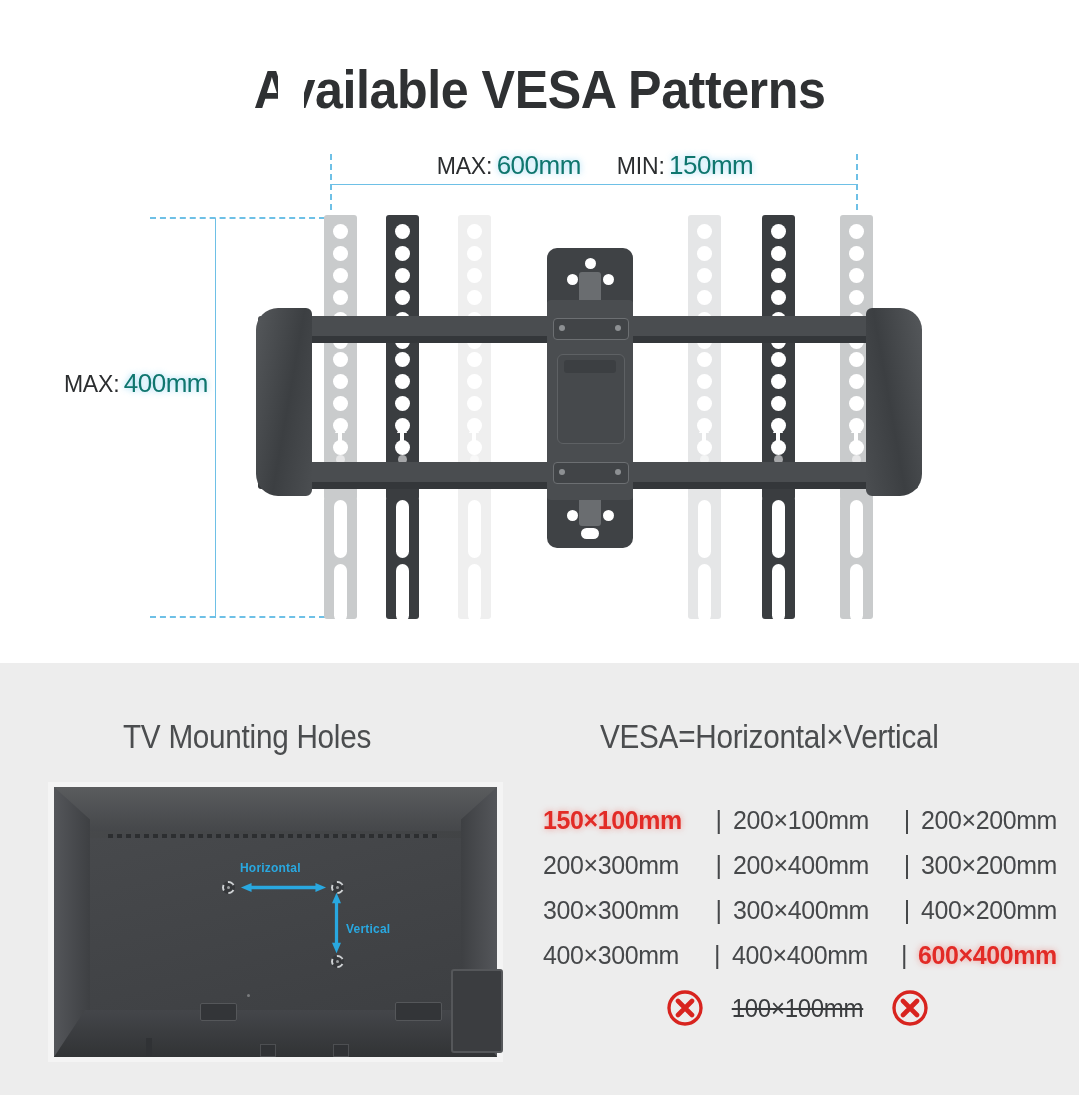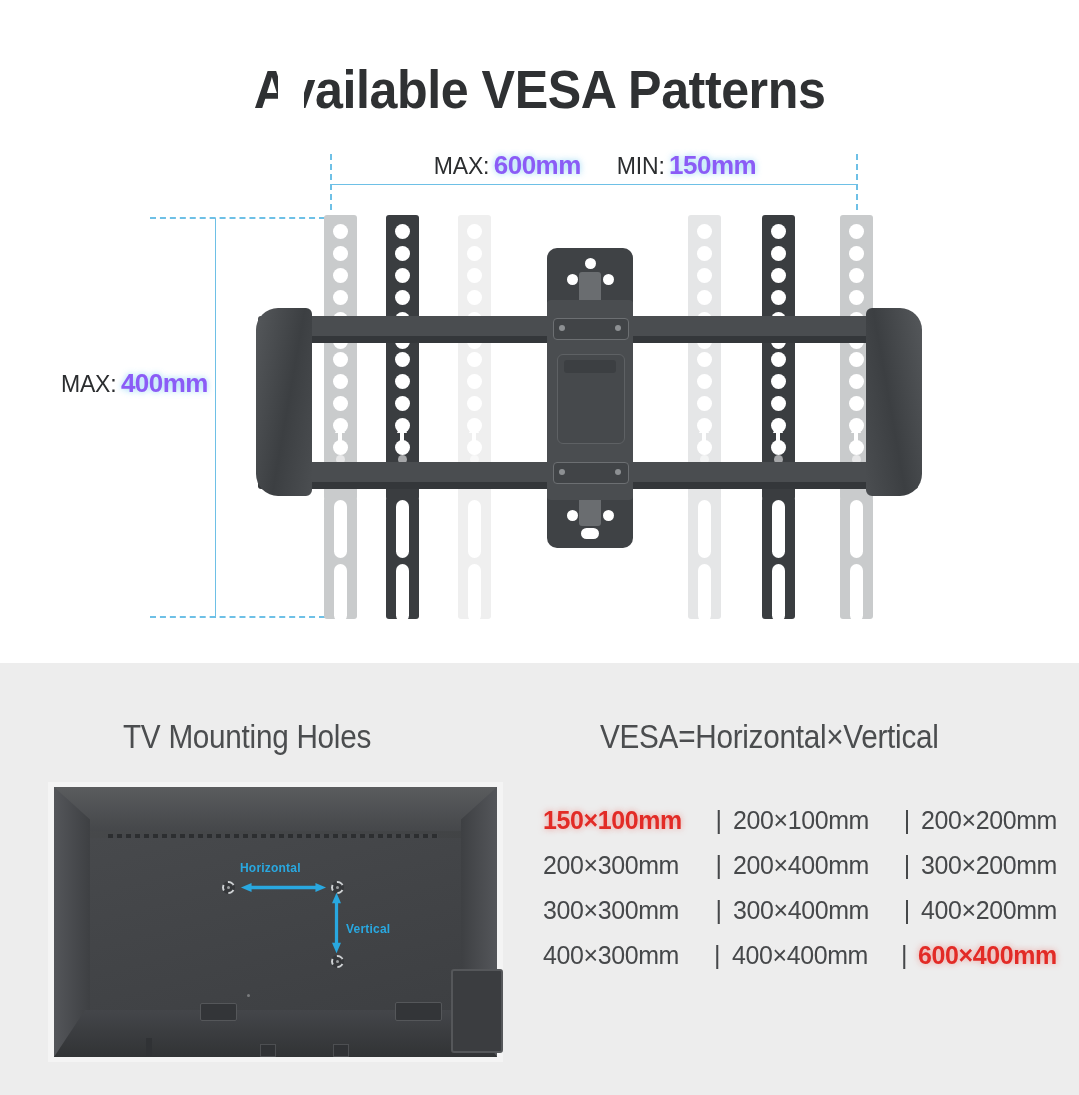--- a/index.html
+++ b/index.html
@@ -29,21 +29,21 @@
     transform:scaleX(0.93);
   }
 
   
   #top-dim-labels{
     position:absolute;left:330px;top:148px;width:530px;height:34px;
     display:flex;align-items:center;justify-content:center;gap:36px;
     white-space:nowrap;
   }
   .dim-label{font-size:23px;color:#2b2d2f;letter-spacing:-0.2px;}
-  .dim-val{font-size:26px;font-weight:bold;color:#8b5cf6;
+  .dim-val{font-size:26px;font-weight:normal;color:#0f766e;
            text-shadow:0 0 6px rgba(110,200,240,.75);letter-spacing:-0.5px;}
 
   #top-dim-line{
     position:absolute;left:330px;top:184px;width:528px;height:1px;
     background:#6ec0e6;
   }
   .tick-v{position:absolute;width:0;border-left:2px dashed #6ec0e6;}
   #tick-top-left{left:330px;top:154px;height:56px;}
   #tick-top-right{left:856px;top:154px;height:56px;}
 
@@ -452,14 +452,25 @@
       </div>
       <div class="vesa-row">
         <span class="vesa-item vc1">400×300mm</span>
         <span class="vesa-sep">|</span>
         <span class="vesa-item vc2">400×400mm</span>
         <span class="vesa-sep">|</span>
         <span class="vesa-item hl vc3">600×400mm</span>
       </div>
     </div>
 
+  <div id="excluded-row">
+    <svg class="x-icon" viewBox="0 0 40 40">
+      <circle cx="20" cy="20" r="16" fill="none" stroke="#d8241f" stroke-width="3.4"></circle>
+      <path d="M13 13 L27 27 M27 13 L13 27" stroke="#d8241f" stroke-width="4.6" stroke-linecap="round"></path>
+    </svg>
+    <span id="excluded-text">100×100mm</span>
+    <svg class="x-icon" viewBox="0 0 40 40">
+      <circle cx="20" cy="20" r="16" fill="none" stroke="#d8241f" stroke-width="3.4"></circle>
+      <path d="M13 13 L27 27 M27 13 L13 27" stroke="#d8241f" stroke-width="4.6" stroke-linecap="round"></path>
+    </svg>
+  </div>
 
 </div>
 
 </body></html>

